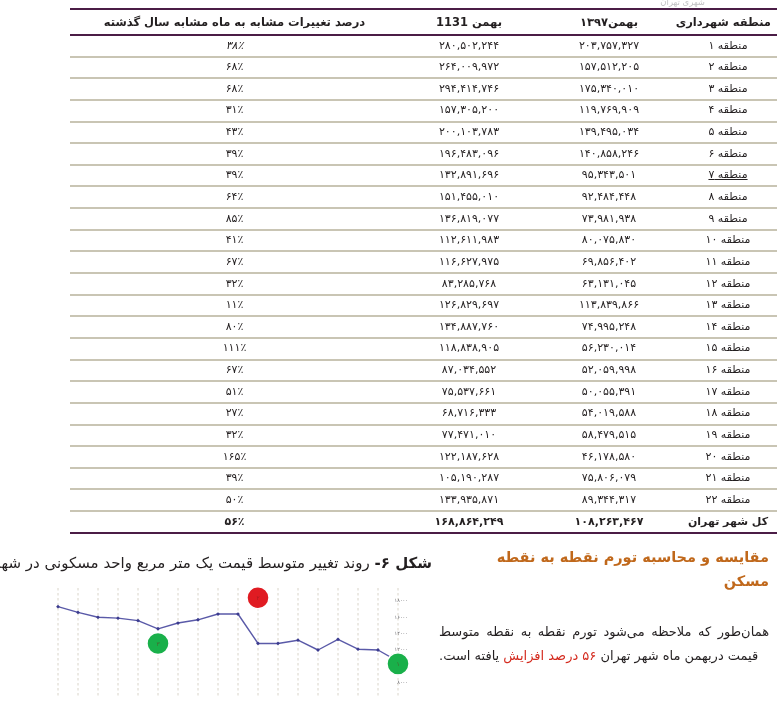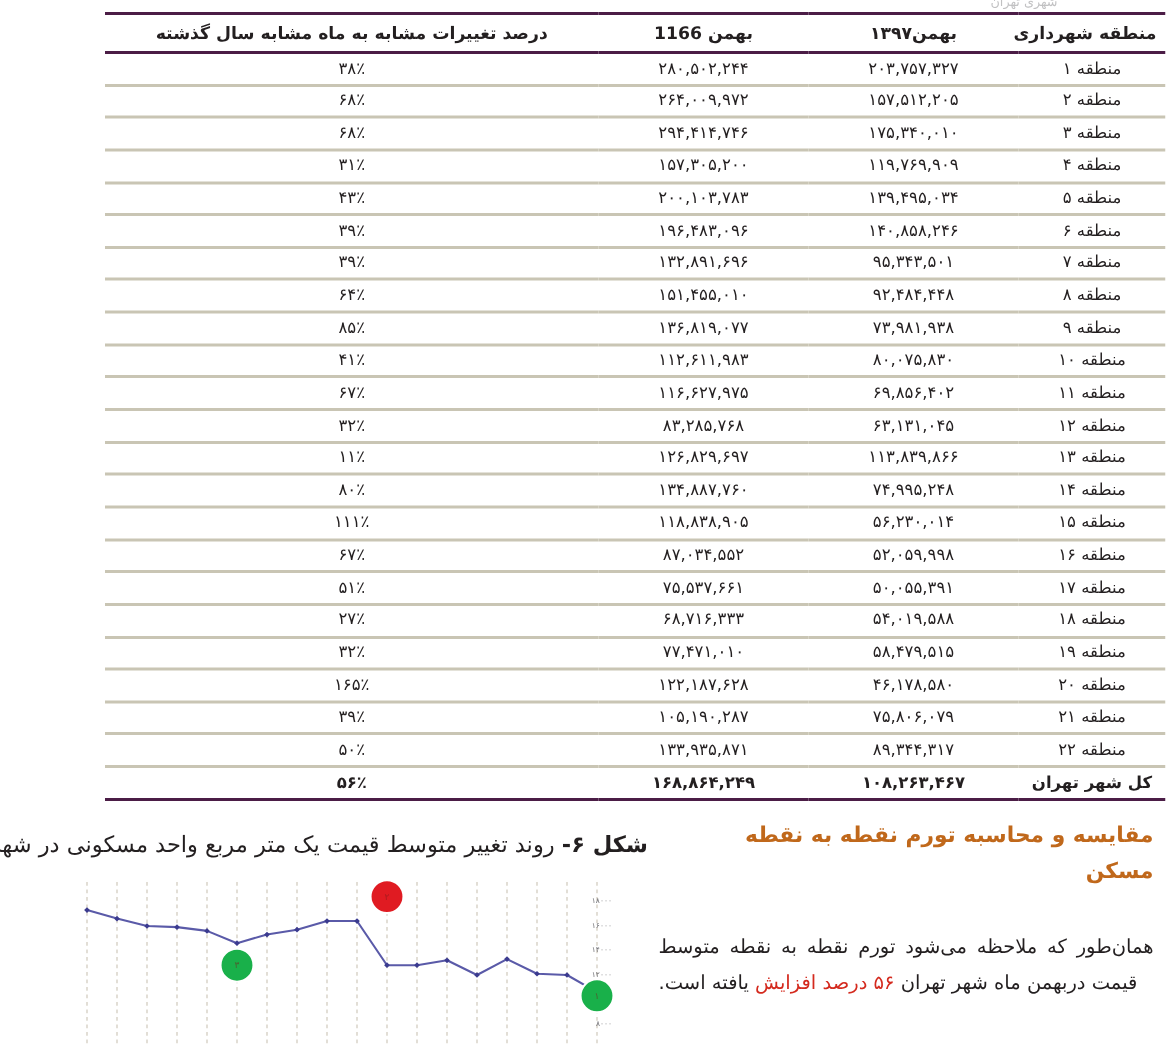--- a/index.html
+++ b/index.html
@@ -166,30 +166,30 @@
     <thead>
       <tr class="toprule">
         <th></th>
         <th></th>
         <th></th>
         <th></th>
       </tr>
       <tr>
         <th>منطقه شهرداری</th>
         <th>بهمن۱۳۹۷</th>
-        <th>بهمن 1166</th>
+        <th>بهمن 1131</th>
         <th>درصد تغییرات مشابه به ماه مشابه سال گذشته</th>
       </tr>
     </thead>
     <tbody id="table-body">
         <tr>
           <td style="box-shadow: rgb(255, 255, 255) -5px 0px 0px inset;">منطقه ۱</td>
           <td style="box-shadow: rgb(255, 255, 255) -5px 0px 0px inset, rgb(255, 255, 255) 5px 0px 0px inset;">۲۰۳,۷۵۷,۳۲۷</td>
           <td style="box-shadow: rgb(255, 255, 255) -5px 0px 0px inset, rgb(255, 255, 255) 5px 0px 0px inset;">۲۸۰,۵۰۲,۲۴۴</td>
-          <td style="box-shadow: rgb(255, 255, 255) 5px 0px 0px inset;">۳۸٪</td>
+          <td style="box-shadow: rgb(255, 255, 255) 5px 0px 0px inset; font-style: italic;">۳۸٪</td>
         </tr>
         <tr>
           <td style="box-shadow: rgb(255, 255, 255) -5px 0px 0px inset;">منطقه ۲</td>
           <td style="box-shadow: rgb(255, 255, 255) -5px 0px 0px inset, rgb(255, 255, 255) 5px 0px 0px inset;">۱۵۷,۵۱۲,۲۰۵</td>
           <td style="box-shadow: rgb(255, 255, 255) -5px 0px 0px inset, rgb(255, 255, 255) 5px 0px 0px inset;">۲۶۴,۰۰۹,۹۷۲</td>
           <td style="box-shadow: rgb(255, 255, 255) 5px 0px 0px inset;">۶۸٪</td>
         </tr>
         <tr>
           <td style="box-shadow: rgb(255, 255, 255) -5px 0px 0px inset;">منطقه ۳</td>
           <td style="box-shadow: rgb(255, 255, 255) -5px 0px 0px inset, rgb(255, 255, 255) 5px 0px 0px inset;">۱۷۵,۳۴۰,۰۱۰</td>
@@ -208,21 +208,21 @@
           <td style="box-shadow: rgb(255, 255, 255) -5px 0px 0px inset, rgb(255, 255, 255) 5px 0px 0px inset;">۲۰۰,۱۰۳,۷۸۳</td>
           <td style="box-shadow: rgb(255, 255, 255) 5px 0px 0px inset;">۴۳٪</td>
         </tr>
         <tr>
           <td style="box-shadow: rgb(255, 255, 255) -5px 0px 0px inset;">منطقه ۶</td>
           <td style="box-shadow: rgb(255, 255, 255) -5px 0px 0px inset, rgb(255, 255, 255) 5px 0px 0px inset;">۱۴۰,۸۵۸,۲۴۶</td>
           <td style="box-shadow: rgb(255, 255, 255) -5px 0px 0px inset, rgb(255, 255, 255) 5px 0px 0px inset;">۱۹۶,۴۸۳,۰۹۶</td>
           <td style="box-shadow: rgb(255, 255, 255) 5px 0px 0px inset;">۳۹٪</td>
         </tr>
         <tr>
-          <td style="box-shadow: rgb(255, 255, 255) -5px 0px 0px inset;">منطقه ۷</td>
+          <td style="box-shadow: rgb(255, 255, 255) -5px 0px 0px inset; text-decoration: underline;">منطقه ۷</td>
           <td style="box-shadow: rgb(255, 255, 255) -5px 0px 0px inset, rgb(255, 255, 255) 5px 0px 0px inset;">۹۵,۳۴۳,۵۰۱</td>
           <td style="box-shadow: rgb(255, 255, 255) -5px 0px 0px inset, rgb(255, 255, 255) 5px 0px 0px inset;">۱۳۲,۸۹۱,۶۹۶</td>
           <td style="box-shadow: rgb(255, 255, 255) 5px 0px 0px inset;">۳۹٪</td>
         </tr>
         <tr>
           <td style="box-shadow: rgb(255, 255, 255) -5px 0px 0px inset;">منطقه ۸</td>
           <td style="box-shadow: rgb(255, 255, 255) -5px 0px 0px inset, rgb(255, 255, 255) 5px 0px 0px inset;">۹۲,۴۸۴,۴۴۸</td>
           <td style="box-shadow: rgb(255, 255, 255) -5px 0px 0px inset, rgb(255, 255, 255) 5px 0px 0px inset;">۱۵۱,۴۵۵,۰۱۰</td>
           <td style="box-shadow: rgb(255, 255, 255) 5px 0px 0px inset;">۶۴٪</td>
         </tr>

